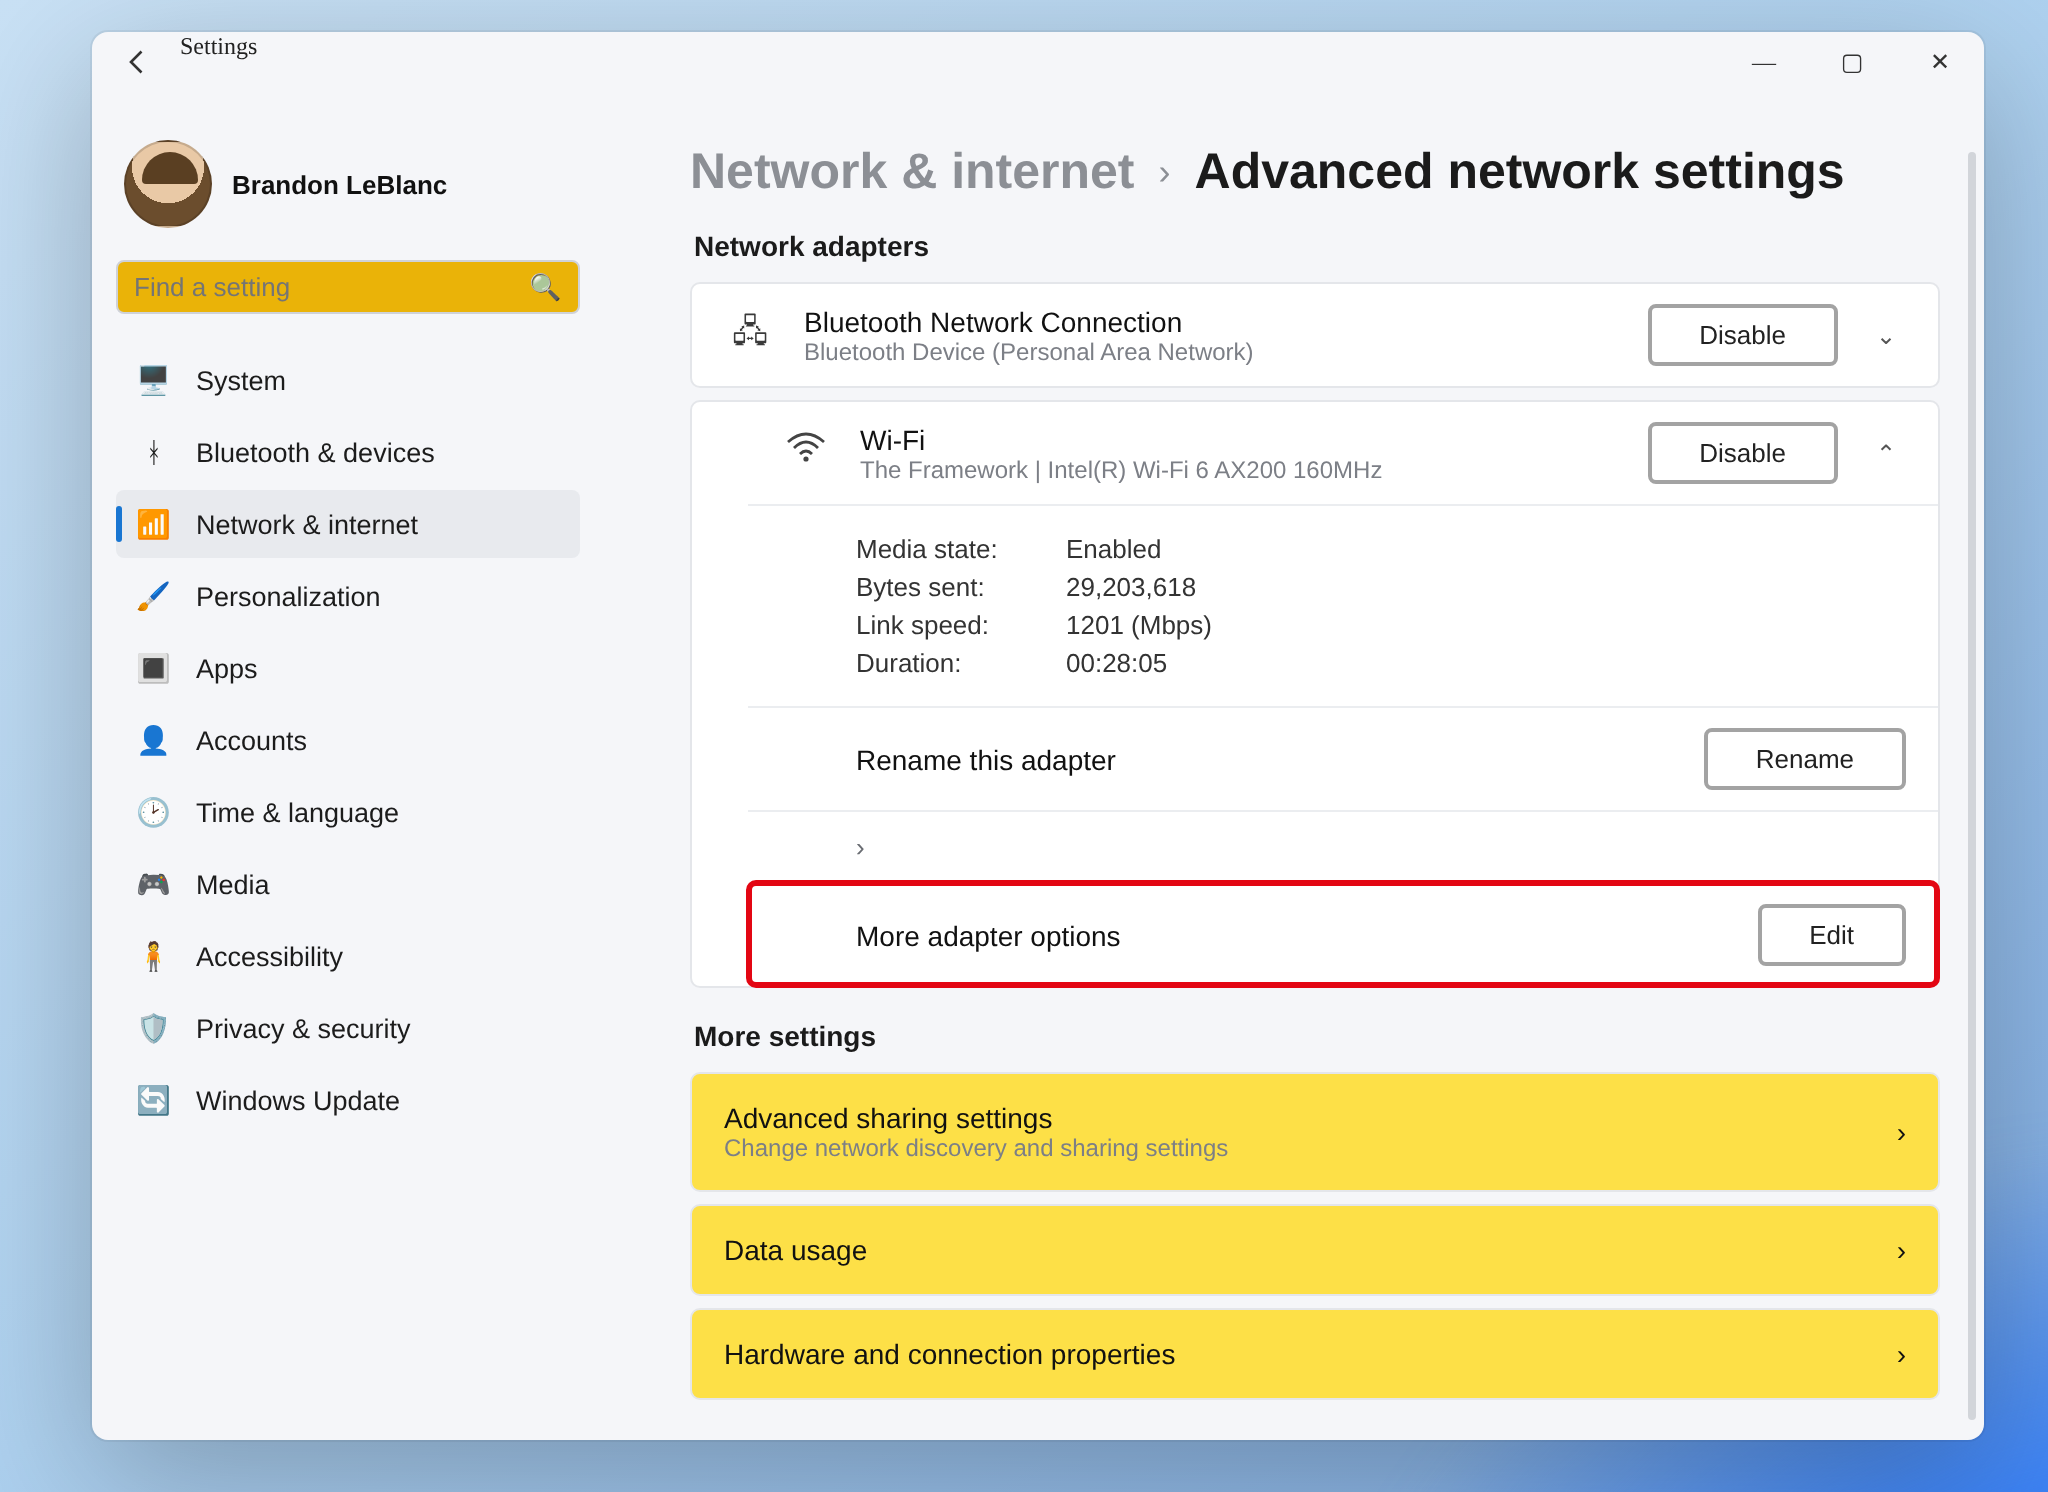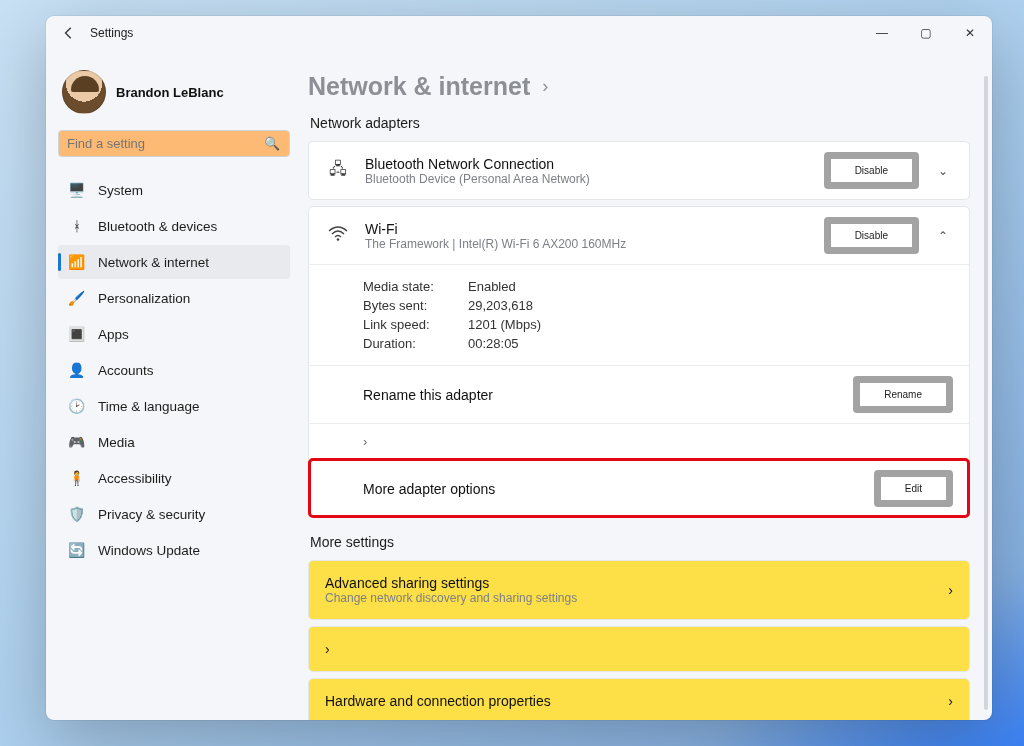--- a/index.html
+++ b/index.html
@@ -25,83 +25,83 @@
     background: #f5f6f9;
     border-radius: 8px;
     box-shadow: 0 20px 70px rgba(0,0,0,.25), 0 0 0 1px rgba(0,0,0,.05);
     display: flex;
     flex-direction: column;
     overflow: hidden;
   }
   .titlebar {
     height: 34px;
     display: flex;
-    align-items: center;
     padding-left: 8px;
+    font-family: Liberation Serif, serif;
   }
   .titlebar .back {
     width: 30px; height: 30px; display:flex; align-items:center; justify-content:center;
     color: #333; cursor: pointer;
   }
   .titlebar .app-title { font-size: 12px; color:#222; margin-left: 6px;}
   .win-controls { margin-left: auto; display:flex; }
   .win-btn { width: 44px; height: 30px; display:flex; align-items:center; justify-content:center; color:#333; font-size:12px;}
-  .body { display:flex; flex:1; overflow:hidden; }
+  .body { display:flex; flex:1; overflow:hidden;gap:37px; }
   .sidebar { width: 256px; padding: 14px 12px 12px 12px; }
   .user-row { display:flex; align-items:center; gap:10px; padding: 6px 4px 16px 4px;}
   .avatar {
     width: 44px; height: 44px; border-radius: 50%;
     background: radial-gradient(circle at 50% 30%, #e9c9a6 0 18px, #6b4d2d 18px 100%);
     border: 1px solid rgba(0,0,0,.15);
     position:relative; overflow:hidden;
   }
   .avatar::after{
     content:""; position:absolute; left:8px; top:5px; width:28px; height:16px;
     background:#5a3f22; border-radius:14px 14px 2px 2px;
   }
   .user-name { font-size: 13px; font-weight: 600; color:#111;}
   .search {
     display:flex; align-items:center; gap:8px;
-    border:1px solid #cfd2d8; background:#fdba74; border-radius:4px;
+    border:1px solid #cfd2d8; background:#eab308; border-radius:4px;
     padding: 5px 8px;
   }
   .search input { border:0; outline:0; flex:1; font-size:13px; color:#222; background:transparent;}
   .search .mag { color:#555; font-size:13px;}
   .nav { margin-top: 16px; display:flex; flex-direction:column; gap:2px;}
   .nav-item {
     display:flex; align-items:center; gap:12px;
     padding: 8px 10px; border-radius:4px; cursor:pointer;
     font-size: 13.5px; color:#1c1c1c;
   }
   .nav-item .icon { width:18px; height:18px; display:flex; align-items:center; justify-content:center; font-size:14px;}
   .nav-item.active { background:#e8eaee; position:relative;}
   .nav-item.active::before { content:""; position:absolute; left:0; top:8px; bottom:8px; width:3px; background:#1976d2; border-radius:2px;}
   .main { flex:1; padding: 12px 20px 0 0; overflow-y:auto;}
   .main-inner { padding-left: 6px; padding-right: 2px; padding-bottom: 4px;}
   .breadcrumb { display:flex; align-items:center; gap:12px; font-size: 25px; margin: 10px 0 14px 0;}
   .bc-parent { color:#8c8f95; font-weight:600;}
   .bc-sep { color:#8c8f95; font-size:18px;}
   .bc-title { font-weight:600; color:#1b1b1b;}
-  .section-title { font-size: 14px; font-weight:400; color:#1b1b1b; margin: 4px 0 10px 2px;}
+  .section-title { font-size: 14px; font-weight:700; color:#1b1b1b; margin: 4px 0 10px 2px;}
   .card {
     background:#fff; border:1px solid #e4e6ea; border-radius:5px;
     margin-bottom: 6px;
   }
-  .card.expanded { margin-bottom: 6px; }
+  .card.expanded { margin-bottom: 6px; padding-left: 28px; }
   .card-head {
     display:flex; align-items:center; gap:14px;
     padding: 10px 16px;
   }
   .card-head .aicon { width:26px; text-align:center; color:#3a3a3a; font-size:16px;}
   .card-head .info { flex:1; }
   .card-head .title { font-size: 14px; color:#111;}
   .card-head .sub { font-size: 12px; color:#7c7f86;}
   .btn {
-    border:7px solid #a3a3a3; background:#fff; border-radius:4px;
-    padding: 6px 24px; font-size:10px; color:#222; cursor:pointer;
+    border:2px solid #a3a3a3; background:#fff; border-radius:4px;
+    padding: 6px 24px; font-size:13px; color:#222; cursor:pointer;
   }
   .chev { color:#555; font-size:12px; width:20px; text-align:center;}
   .panel { border-top:1px solid #ebedf0; }
   .kv { padding: 12px 16px 12px 54px; }
   .kv-row { display:flex; font-size:13px; color:#333; padding: 2px 0; align-items: flex-end;}
   .kv-row .k { width: 105px; color:#333;}
   .kv-row .v { color:#333;}
   .row-action {
     border-top:1px solid #ebedf0; display:flex; align-items:center;
     padding: 10px 16px 10px 54px; font-size:14px; color:#111;
@@ -192,20 +192,21 @@
             <span>Windows Update</span>
           </div>
         </div>
     </div>
 
     <div class="main">
       <div class="main-inner">
         <div class="breadcrumb">
           <span class="bc-parent">Network &amp; internet</span>
           <span class="bc-sep">›</span>
+          <span class="bc-title">Advanced network settings</span>
         </div>
 
         <div class="section-title">Network adapters</div>
 
         <div class="card">
           <div class="card-head">
             <div class="aicon">🖧</div>
             <div class="info">
               <div class="title">Bluetooth Network Connection</div>
               <div class="sub">Bluetooth Device (Personal Area Network)</div>
@@ -266,20 +267,21 @@
         <div class="section-title" style="margin-top:16px">More settings</div>
 
         <div class="row-simple">
           <div class="grow">
             <div>Advanced sharing settings</div>
             <div class="subline">Change network discovery and sharing settings</div>
           </div>
           <span class="chevr">›</span>
         </div>
         <div class="row-simple">
+          <div class="grow">Data usage</div>
           <span class="chevr">›</span>
         </div>
         <div class="row-simple">
           <div class="grow">Hardware and connection properties</div>
           <span class="chevr">›</span>
         </div>
       </div>
       <div class="scrollbar"></div>
     </div>
   </div>

